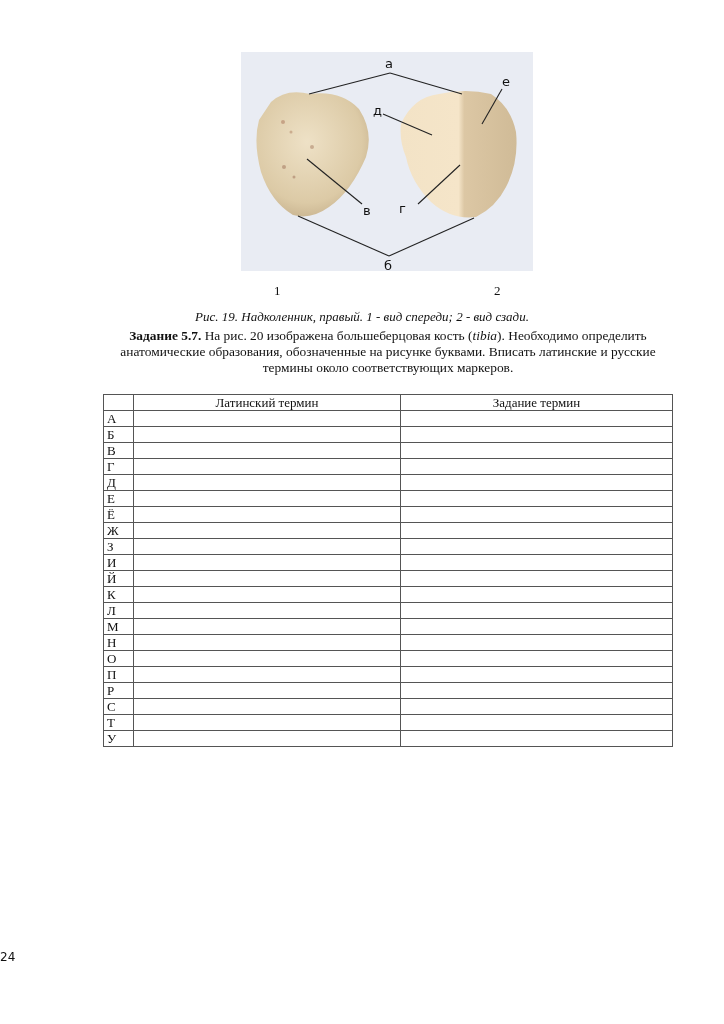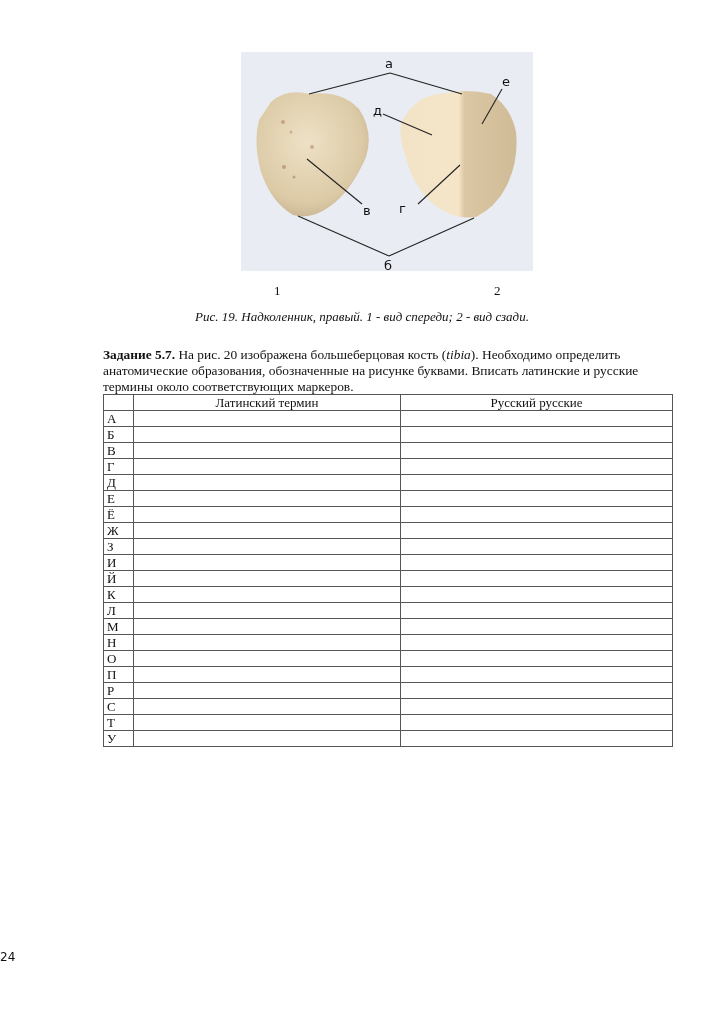--- a/index.html
+++ b/index.html
@@ -4,22 +4,22 @@
 <style>
   html, body { margin: 0; padding: 0; background: #ffffff; }
   body { width: 724px; height: 1024px; position: relative; overflow: hidden;
          font-family: "Liberation Serif", serif; color: #111; }
   .figure { position: absolute; left: 241px; top: 52px; width: 292px; height: 219px;
             background: #e9ecf3; }
   .figure svg { position: absolute; left: 0; top: 0; }
   .fig-num { position: absolute; top: 283px; font-size: 13px; }
   .caption { position: absolute; top: 309px; left: 0; width: 724px; text-align: center;
              font-style: italic; font-size: 13px; }
-  .task { position: absolute; left: 103px; top: 347px; width: 570px; font-size: 13.4px;
-          line-height: 16px; }
+  .task { position: absolute; left: 103px; top: 328px; width: 570px; font-size: 13.4px;
+          line-height: 16px; text-align: center; }
   .task b { font-weight: bold; }
   table.terms { position: absolute; left: 103px; top: 394px; width: 570px;
                 border-collapse: collapse; font-size: 13px; }
   table.terms td, table.terms th { border: 1px solid #555; height: 15px; padding: 0;
                 line-height: 15px; }
   table.terms th { font-weight: normal; text-align: center; }
   table.terms td.letter { width: 26px; padding-left: 3px; }
   table.terms .col-lat { width: 266px; }
   .page-num { position: absolute; top: 950px; left: 0; width: 724px; text-align: left;
               font-family: "DejaVu Sans", sans-serif; font-size: 12px; }
@@ -78,21 +78,21 @@
 
 <div class="caption">Рис. 19. Надколенник, правый. 1 - вид спереди; 2 - вид сзади.</div>
 
 <div class="task"><b>Задание 5.7.</b><span> На рис. 20 изображена большеберцовая кость (</span><i>tibia</i><span>). Необходимо определить анатомические образования, обозначенные на рисунке буквами. Вписать латинские и русские термины около соответствующих маркеров.</span></div>
 
 <table class="terms">
   <thead>
     <tr>
       <th class="letter-h" style="width:26px;"></th>
       <th class="col-lat">Латинский термин</th>
-      <th>Русский русские</th>
+      <th>Задание термин</th>
     </tr>
   </thead>
   <tbody id="rows">
       <tr>
         <td class="letter">А</td>
         <td></td>
         <td></td>
       </tr>
       <tr>
         <td class="letter">Б</td>

